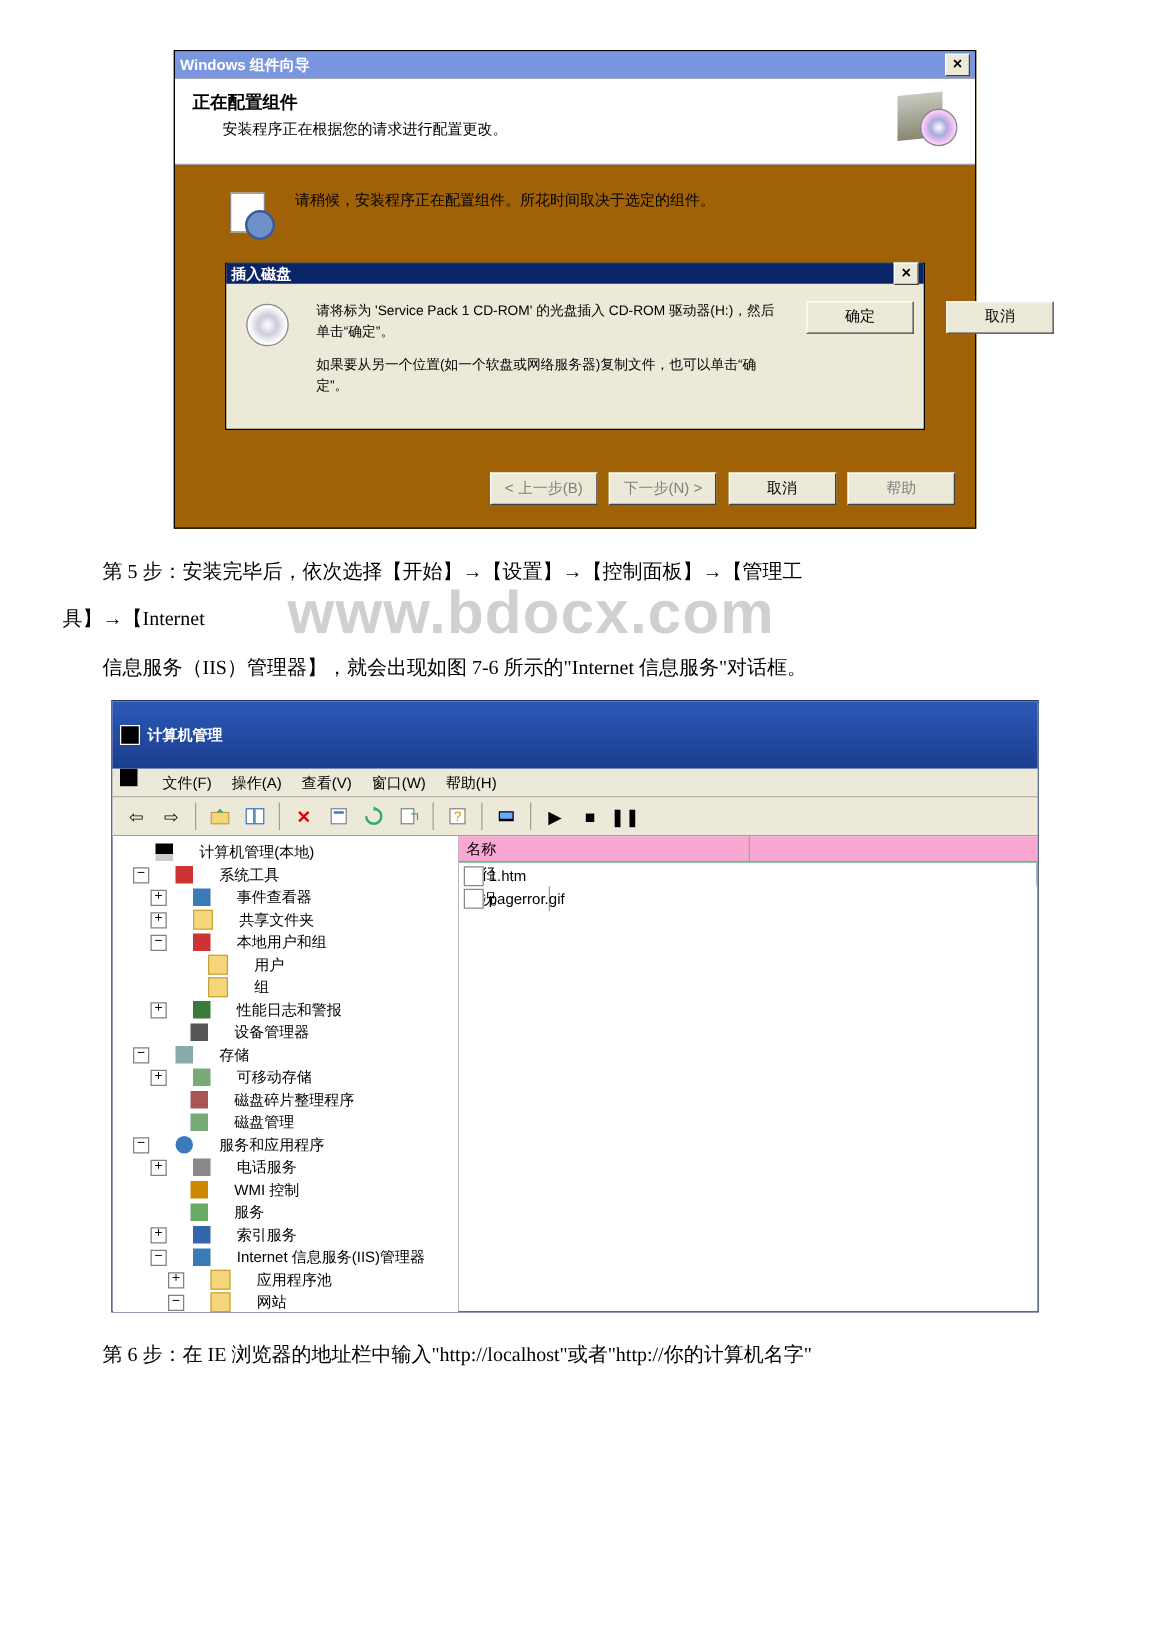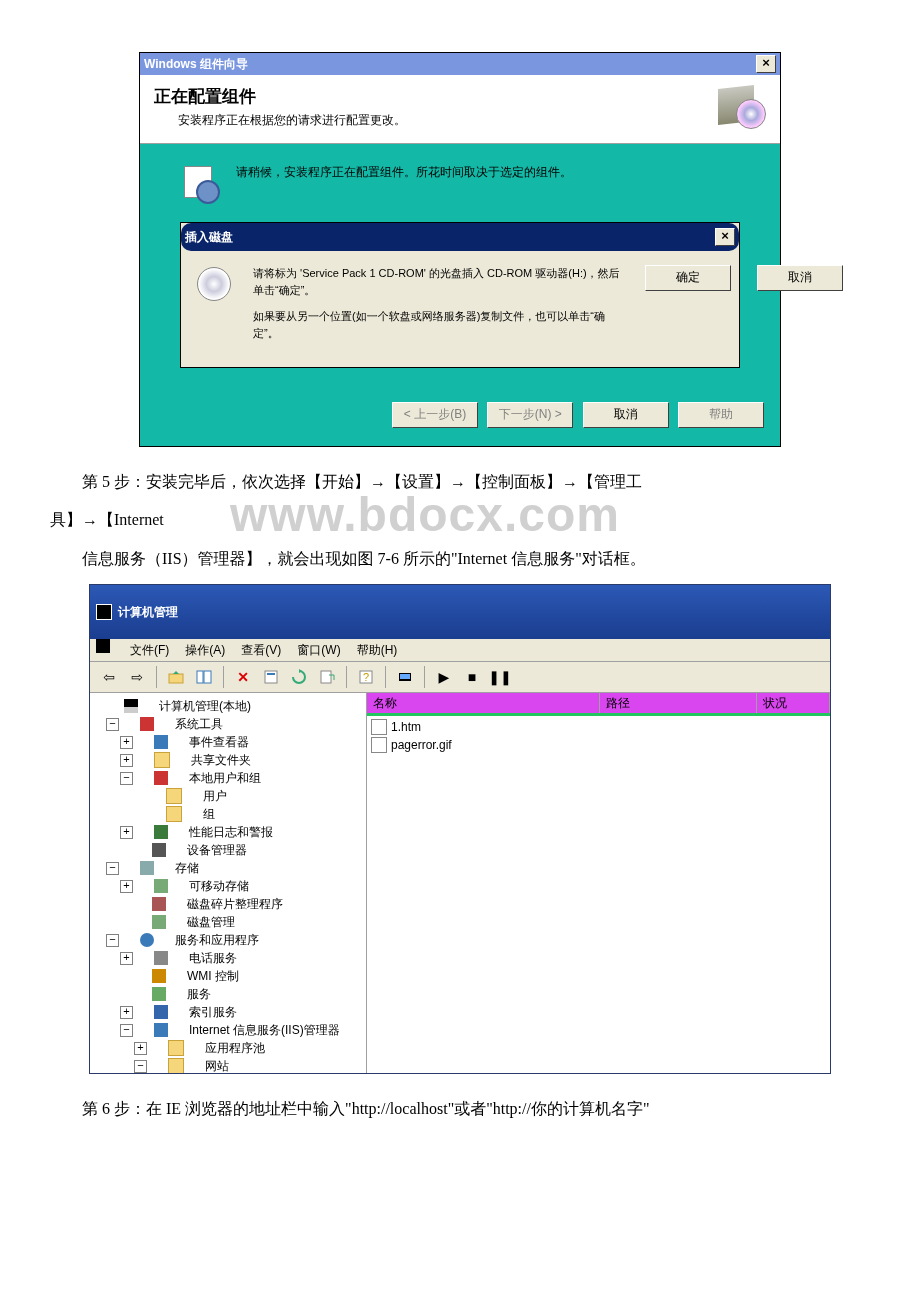--- a/index.html
+++ b/index.html
@@ -8,25 +8,25 @@
     background: #fff;
     font-family: "SimSun", "宋体", serif;
     font-size: 16px;
     color: #000;
   }
   .page-wrap { max-width: 820px; margin: 0 auto; }
 
   
   .dlg1 {
     border: 1px solid #000;
-    background: #14b8a6;
+    background: #a16207;
     font-family: "Tahoma", "SimSun", sans-serif;
     font-size: 12px;
     color: #000;
-    margin: 12px auto 20px;
+    margin: 0 auto 20px;
     width: 640px;
     position: relative;
   }
   .dlg1-title {
     background: #7a96df;
     color: #fff;
     height: 22px;
     line-height: 22px;
     padding: 0 4px;
     display: flex;
@@ -47,21 +47,21 @@
     font-weight: bold;
   }
   .dlg1-header {
     background: #fff;
     border-bottom: 1px solid #a0a0a0;
     padding: 10px 14px 14px 14px;
     display: flex;
     justify-content: space-between;
   }
   .dlg1-header-left { flex: 1; }
-  .dlg1-header h3 { margin: 0; font-size: 17px; font-weight: bold; }
+  .dlg1-header h3 { margin: 0; font-size: 14px; font-weight: bold; }
   .dlg1-header p { margin: 4px 0 0 24px; font-size: 12px; }
   .d1-icon {
     width: 52px; height: 44px;
     position: relative;
   }
   .d1-icon .box { position: absolute; left: 4px; top: 2px; width: 36px; height: 36px; background: linear-gradient(#c8c8c0,#888870); transform: skewY(-6deg); }
   .d1-icon .cd { position: absolute; right: 0; bottom: 0; width: 28px; height: 28px; border-radius: 50%; background: radial-gradient(#fff,#aad,#fcf,#aaa); border:1px solid #888; }
 
   .dlg1-body { padding: 20px 40px 10px 40px; }
   .d1-wait-row { display: flex; gap: 16px; align-items: flex-start; }
@@ -101,25 +101,24 @@
   
   .dlg2 {
     position: relative;
     margin: 18px 0 10px;
     border: 1px solid #000;
     background: #ece9d8;
   }
   .dlg2-title {
     background: #0a246a;
     color: #fff;
-    height: 28px; line-height: 20px;
+    height: 16px; line-height: 20px;
     padding: 0 4px;
     display:flex; justify-content:space-between; align-items:center;
     font-weight: bold;
-    border-radius: 10px;
   }
   .dlg2-title .close-btn {
     width: 18px; height: 16px;
     background: #ece9d8;
     border: 1px solid #fff;
     border-right-color:#404040; border-bottom-color:#404040;
     color:#000; text-align:center; line-height:14px;
     font-family: Arial; font-size:13px; font-weight:bold;
   }
   .dlg2-body { padding: 14px 14px 26px 14px; display:flex; gap:14px; }
@@ -223,23 +222,23 @@
   .ico-wmi{background:#c80;}
   .ico-index{background:#36a;}
   .ico-iis{background:#3a7ab8;}
   .ico-pool{background:#f5d67a;border:1px solid #c9a23a;}
   .ico-site{background:#f5d67a;border:1px solid #c9a23a;}
   .ico-file{background:#fff;border:1px solid #888;}
 
   .cm-list { flex:1; display:flex; flex-direction:column; }
   .cm-list-head {
     display:flex;
-    background:#d946ef;
-    border-bottom:3px solid #22c55e;
-    height:20px; line-height:20px;
+    background:#f9a8d4;
+    border-bottom:1px solid #22c55e;
+    height:20px; line-height:20px;flex-direction:column;
   }
   .cm-list-head .col {
     border-right:1px solid #a0a0a0;
     padding: 0 6px;
     font-size:12px;
   }
   .cm-list-body { flex:1; padding:2px 4px; }
   .cm-list-row { display:flex; align-items:center; gap:4px; height:18px; font-size:12px;}
   .cm-list-row .ico{width:14px;height:14px;}
 </style>

